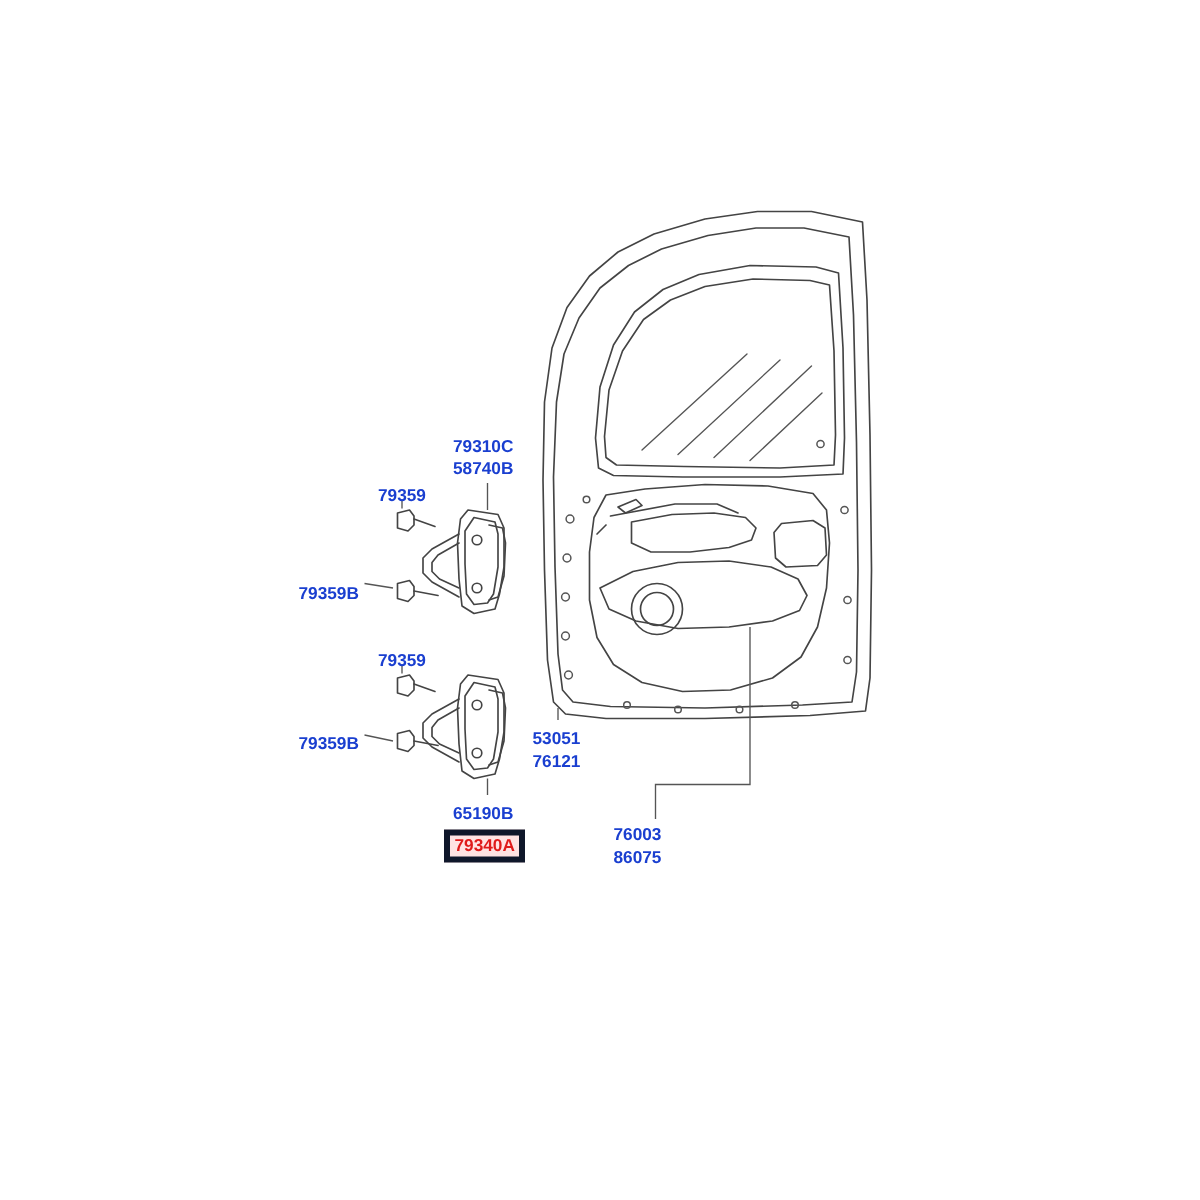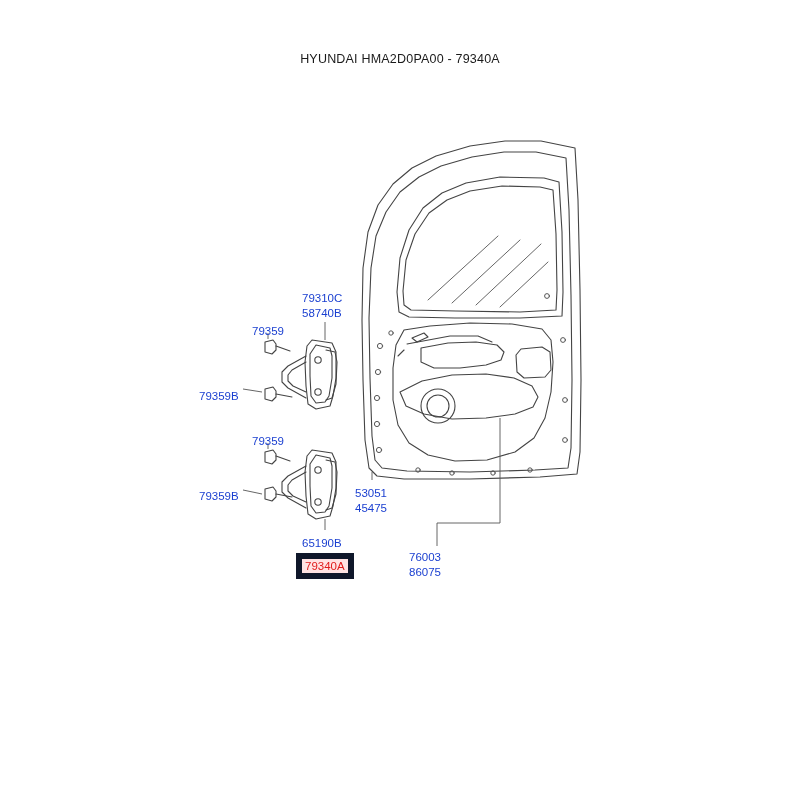--- a/index.html
+++ b/index.html
@@ -24,42 +24,42 @@
     font-size: 12.5px;
     color: #1a1a1a;
     letter-spacing: 0.2px;
   }
   .label {
     position: absolute;
     font-size: 11.5px;
     color: #1a3fd0;
     white-space: nowrap;
     line-height: 15px;
+    font-weight: bold;
   }
   .label.highlight {
     color: #e01b1b;
-    border: 6px solid #0f172a;
+    border: 4px solid #0f172a;
     background: #ffe3e3;
     padding: 0px 3px;
     line-height: 14px;
   }
   #svg-layer {
     position: absolute;
     top: 0;
     left: 0;
     width: 800px;
     height: 800px;
   }
 </style>
 </head>
 <body>
 
 <div id="page">
 
-  <div id="title">HYUNDAI HMA2D0PA00 - 79340A</div>
 
   <svg id="svg-layer" viewBox="0 0 800 800" xmlns="http://www.w3.org/2000/svg">
 
     <g fill="none" stroke="#444444" stroke-width="1.1" stroke-linejoin="round" stroke-linecap="round">
 
       <path d="M541 141 L575 148 L578 200 L580 290 L581 380 L580 452 L577 474
                L540 477 L470 479 L404 479 L377 476 L369 468 L365 440 L363 380
                L362 320 L363 268 L368 232 L378 205 L393 184 L412 168 L436 156
                L470 146 L505 141 Z"></path>
 
@@ -181,17 +181,17 @@
 
   <div class="label" style="left:302px; top:291px;">79310C</div>
   <div class="label" style="left:302px; top:306px;">58740B</div>
   <div class="label" style="left:252px; top:324px;">79359</div>
   <div class="label" style="left:199px; top:389px;">79359B</div>
   <div class="label" style="left:252px; top:434px;">79359</div>
   <div class="label" style="left:199px; top:489px;">79359B</div>
   <div class="label" style="left:302px; top:536px;">65190B</div>
   <div class="label highlight" style="left:296px; top:553px;">79340A</div>
   <div class="label" style="left:355px; top:486px;">53051</div>
-  <div class="label" style="left:355px; top:501px;">45475</div>
+  <div class="label" style="left:355px; top:501px;">76121</div>
   <div class="label" style="left:409px; top:550px;">76003</div>
   <div class="label" style="left:409px; top:565px;">86075</div>
 
 </div>
 
 </body></html>

